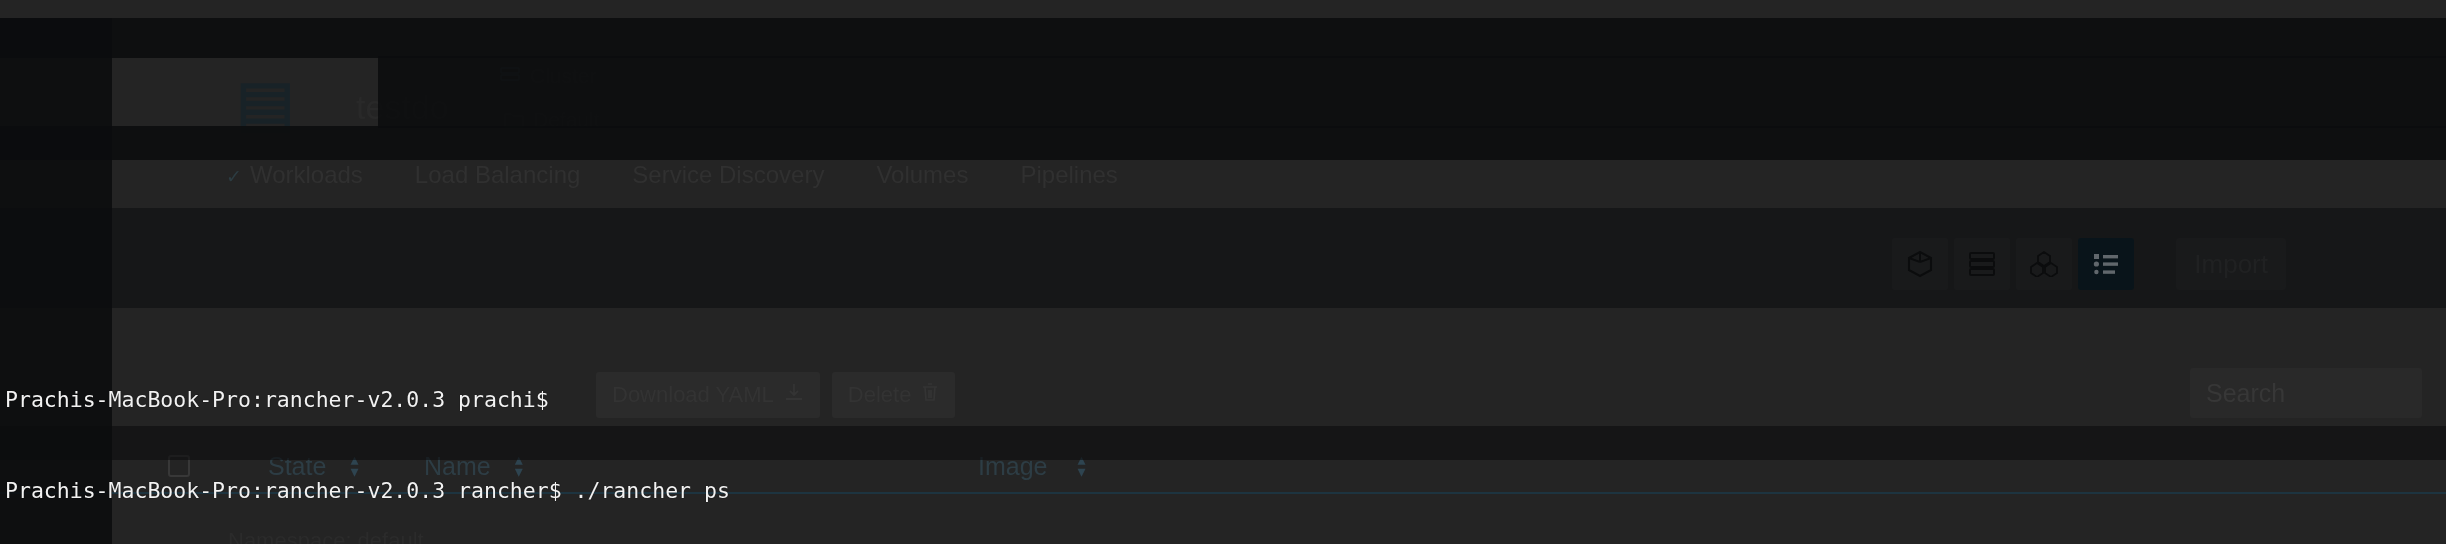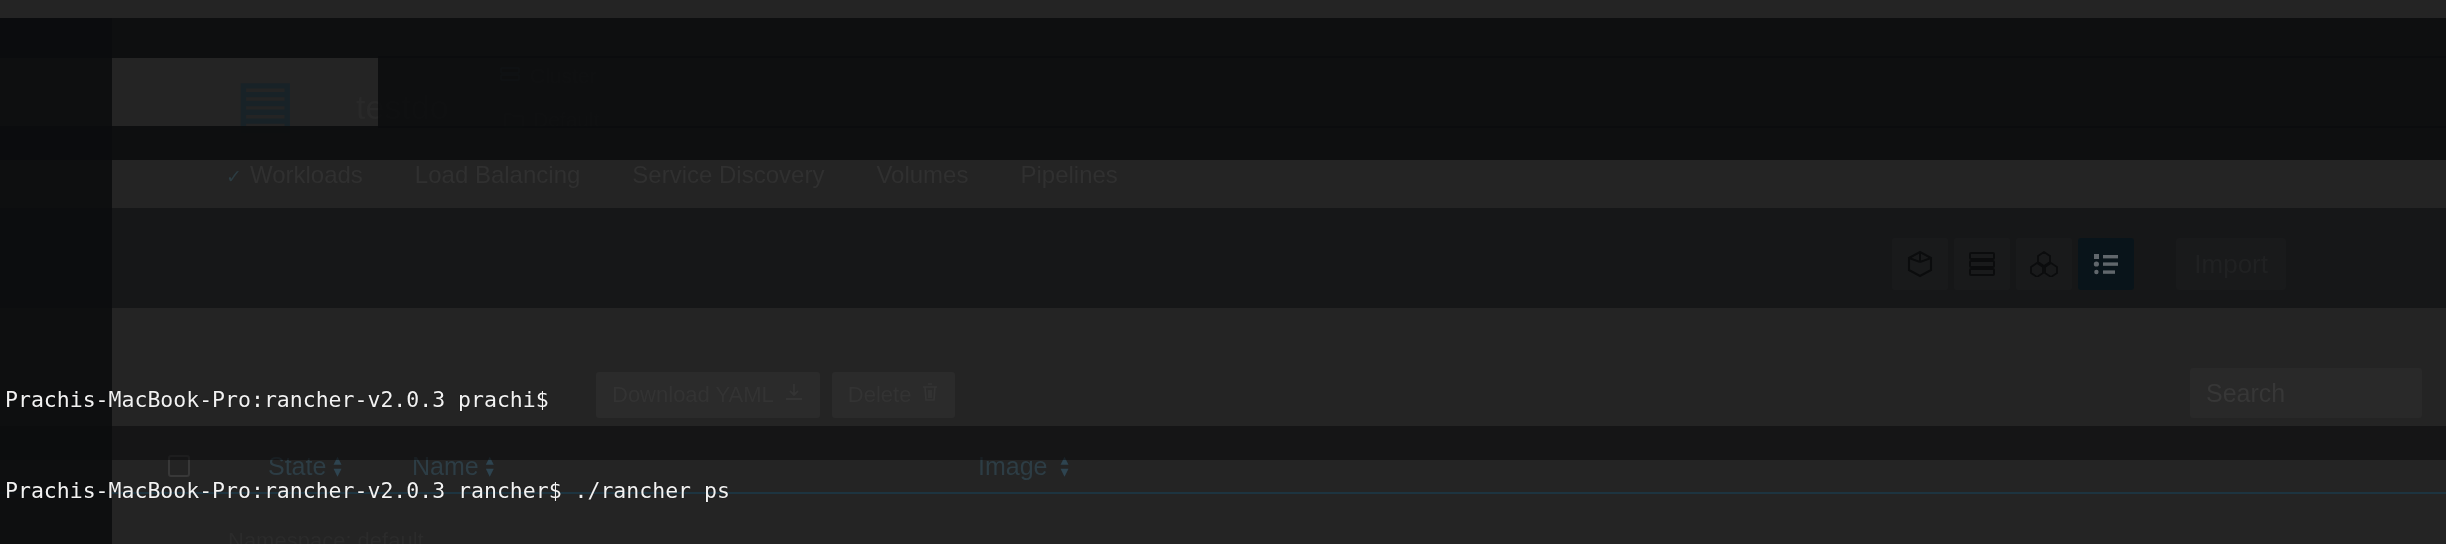--- a/index.html
+++ b/index.html
@@ -165,29 +165,29 @@
   .tablehead {
     position: absolute;
     left: 0; top: 440px;
     width: 2446px; height: 54px;
     border-bottom: 2px solid #1d3440;
     display: flex;
     align-items: center;
     font-size: 25px;
     color: #2d3d45;
   }
-  .th { display: flex; align-items: center; gap: 7px; white-space: nowrap; }
+  .th { display: flex; align-items: center; gap: 24px; white-space: nowrap; }
   .th-check {
     position: absolute; left: 168px;
     width: 22px; height: 22px;
     border: 2px solid #383838;
     border-radius: 3px;
   }
   .th-state { position: absolute; left: 268px; }
-  .th-name  { position: absolute; left: 412px; }
+  .th-name  { position: absolute; left: 424px; }
   .th-image { position: absolute; left: 978px; text-align: right; }
   .sortarrows { display: inline-block; width: 14px; line-height: 0.72; font-size: 16px; color: #2e4450; }
   .sortarrows b { display: block; font-weight: normal; }
 
   .ns-label {
     position: absolute;
     left: 228px; top: 528px;
     font-size: 22px;
     color: #2b2b2b;
     white-space: nowrap;

